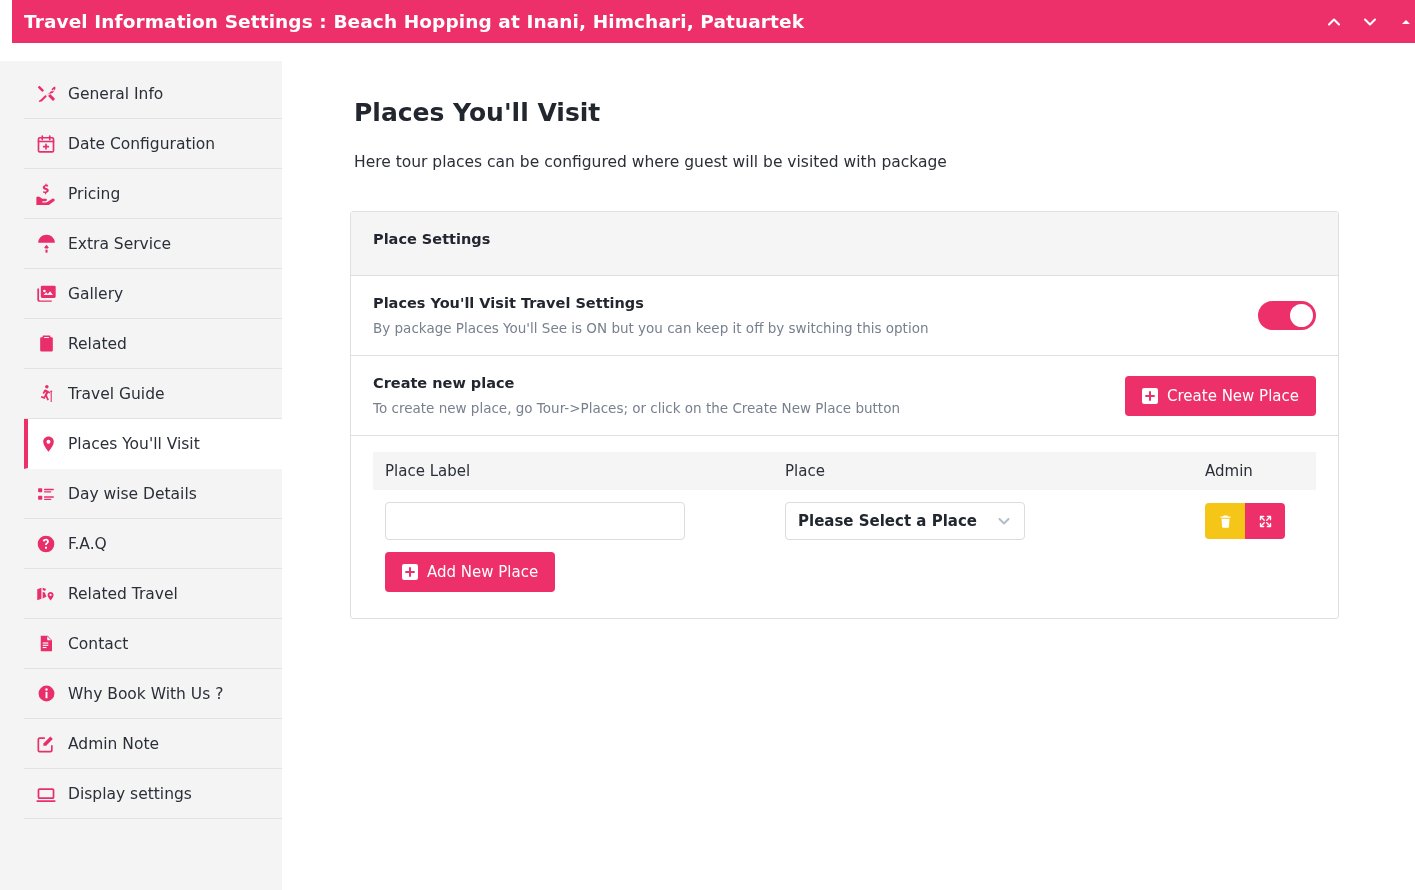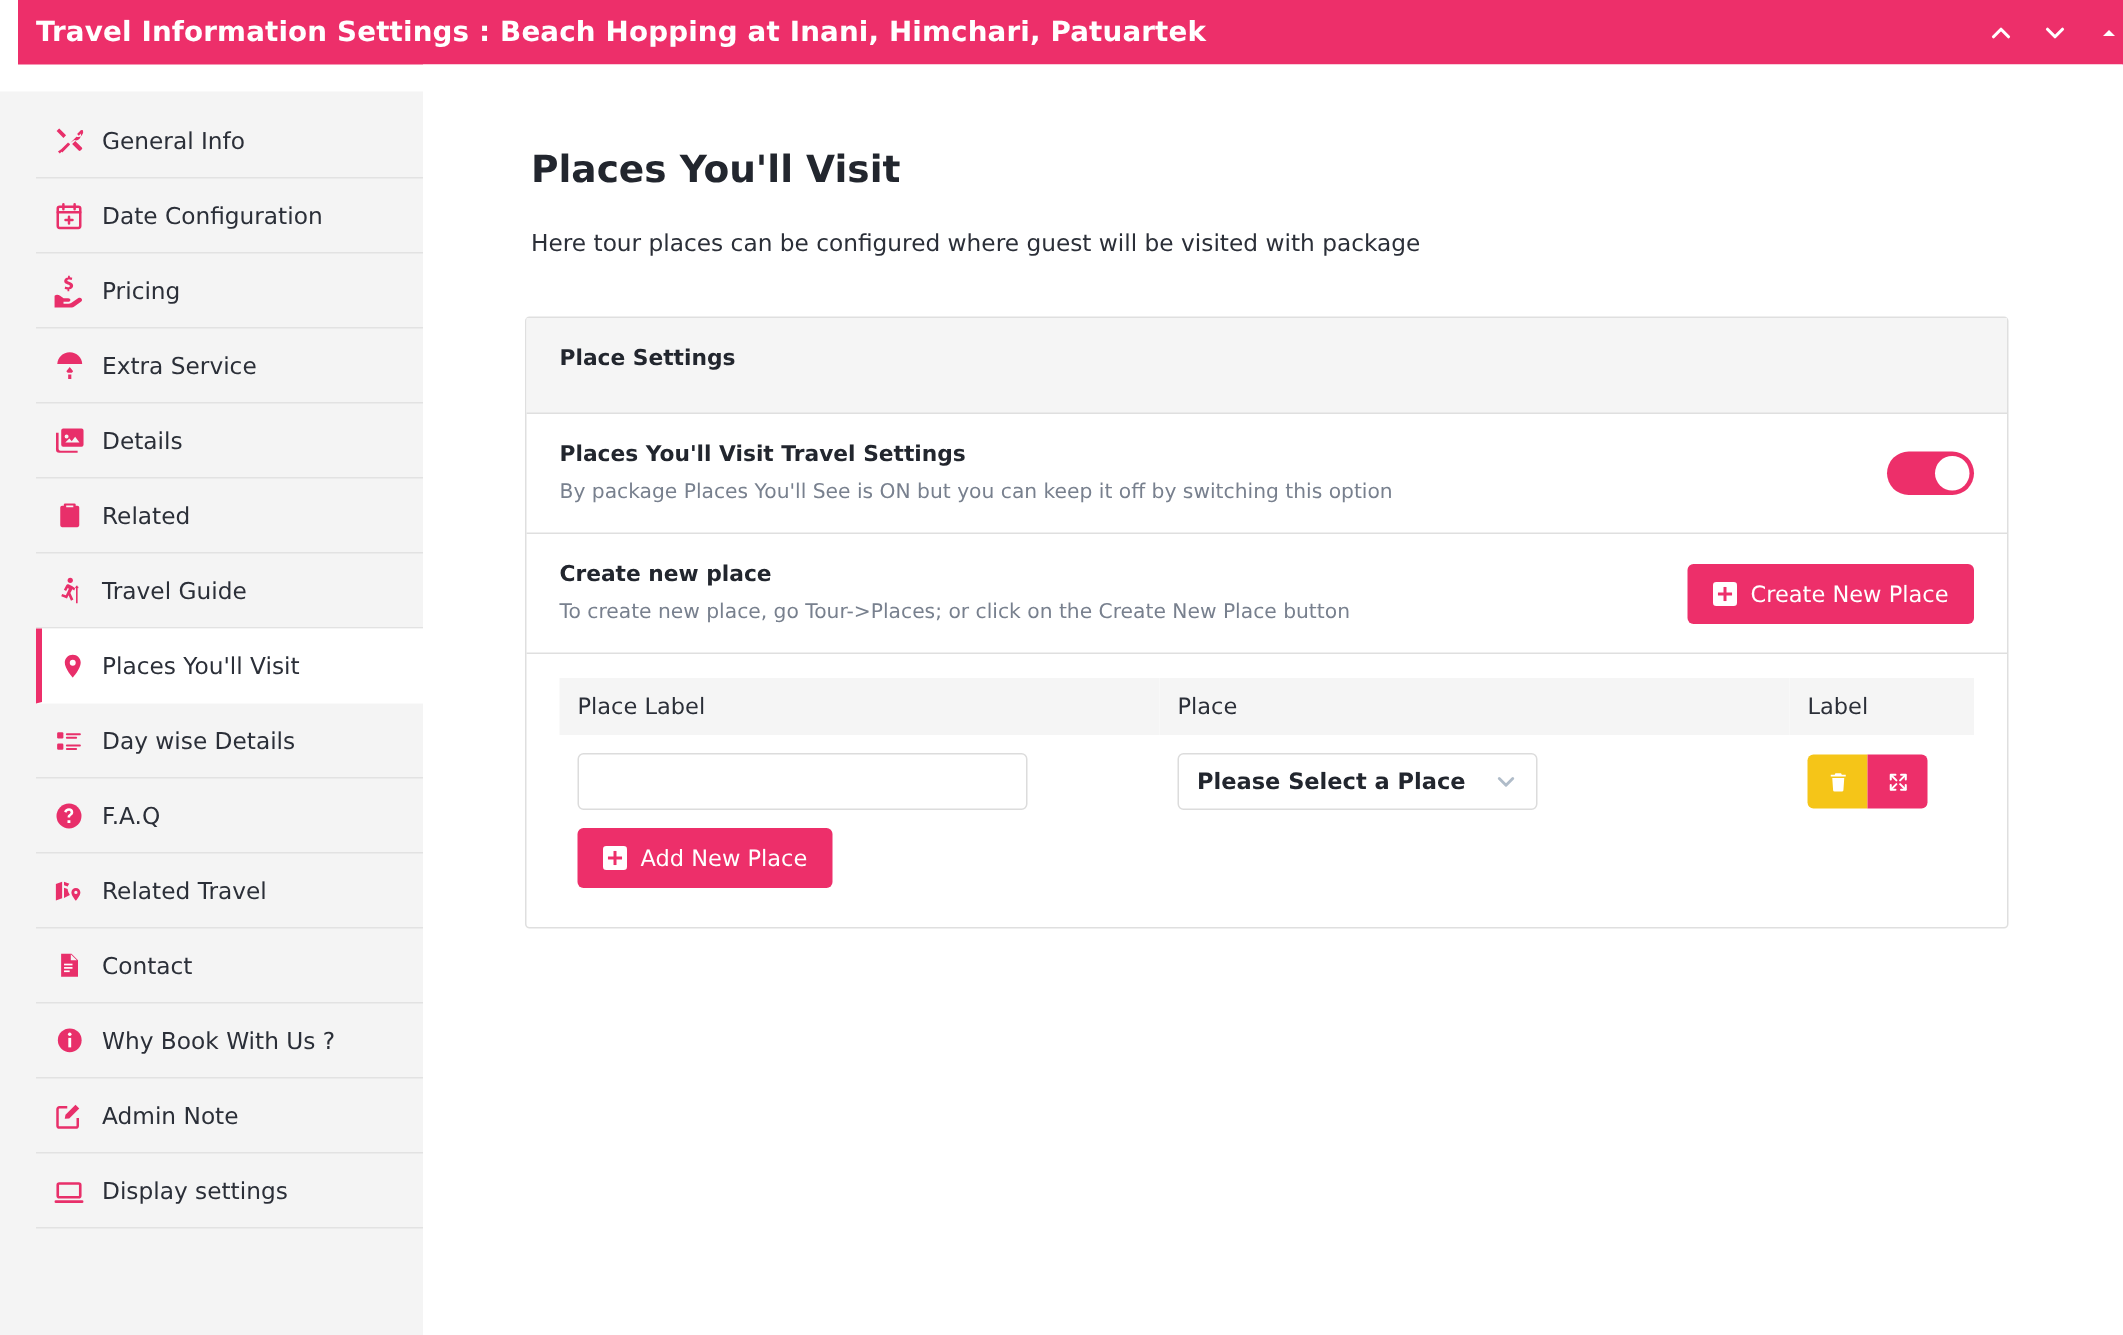--- a/index.html
+++ b/index.html
@@ -281,21 +281,21 @@
     <span class="si-label">Extra Service</span>
   </div>
 
   <div class="side-item">
     <span class="si-icon">
       <svg width="21" height="21" viewBox="0 0 24 24" fill="#e82f6a">
           <path d="M7 3h14a1.5 1.5 0 0 1 1.5 1.5v11A1.5 1.5 0 0 1 21 17H7a1.5 1.5 0 0 1-1.5-1.5v-11A1.5 1.5 0 0 1 7 3zm1.6 10.8h10.8l-3.3-4.4-2.6 3.3-1.8-2.1-3.1 3.2zM9.6 7.6a1.5 1.5 0 1 0 0 3 1.5 1.5 0 0 0 0-3z"></path>
           <path d="M3.5 6.2v12.3c0 .8.7 1.5 1.5 1.5h13v1.5H4a2.5 2.5 0 0 1-2.5-2.5V6.2h2z"></path>
         </svg>
     </span>
-    <span class="si-label">Details</span>
+    <span class="si-label">Gallery</span>
   </div>
 
   <div class="side-item">
     <span class="si-icon">
       <svg width="19" height="19" viewBox="0 0 24 24" fill="#e82f6a">
           <path d="M8 2h8a1 1 0 0 1 1 1v1h1.5A1.5 1.5 0 0 1 20 5.5v15A1.5 1.5 0 0 1 18.5 22h-13A1.5 1.5 0 0 1 4 20.5v-15A1.5 1.5 0 0 1 5.5 4H7V3a1 1 0 0 1 1-1zm1 1.8v1.4h6V3.8H9zm-1.6 5.4h2v2h-2v-2zm3.6.3h5.2v1.4h-5.2V9.5zm-3.6 3.7h2v2h-2v-2zm3.6.3h5.2v1.4h-5.2v-1.4zm-3.6 3.7h2v2h-2v-2zm3.6.3h5.2v1.4h-5.2v-1.4z"></path>
         </svg>
     </span>
     <span class="si-label">Related</span>
   </div>
@@ -446,21 +446,21 @@
       </button>
     </div>
 
     <div class="card-sec last" style="display:block;padding:0;">
       <div class="tbl-wrap">
         <table class="places">
           <thead>
             <tr>
               <th class="col-label">Place Label</th>
               <th class="col-place">Place</th>
-              <th class="col-action">Label</th>
+              <th class="col-action">Admin</th>
             </tr>
           </thead>
           <tbody>
             <tr>
               <td>
                 <input class="txt" type="text" value="" style="">
               </td>
               <td>
                 <div class="sel">
                   <span class="sel-val">Please Select a Place</span>

